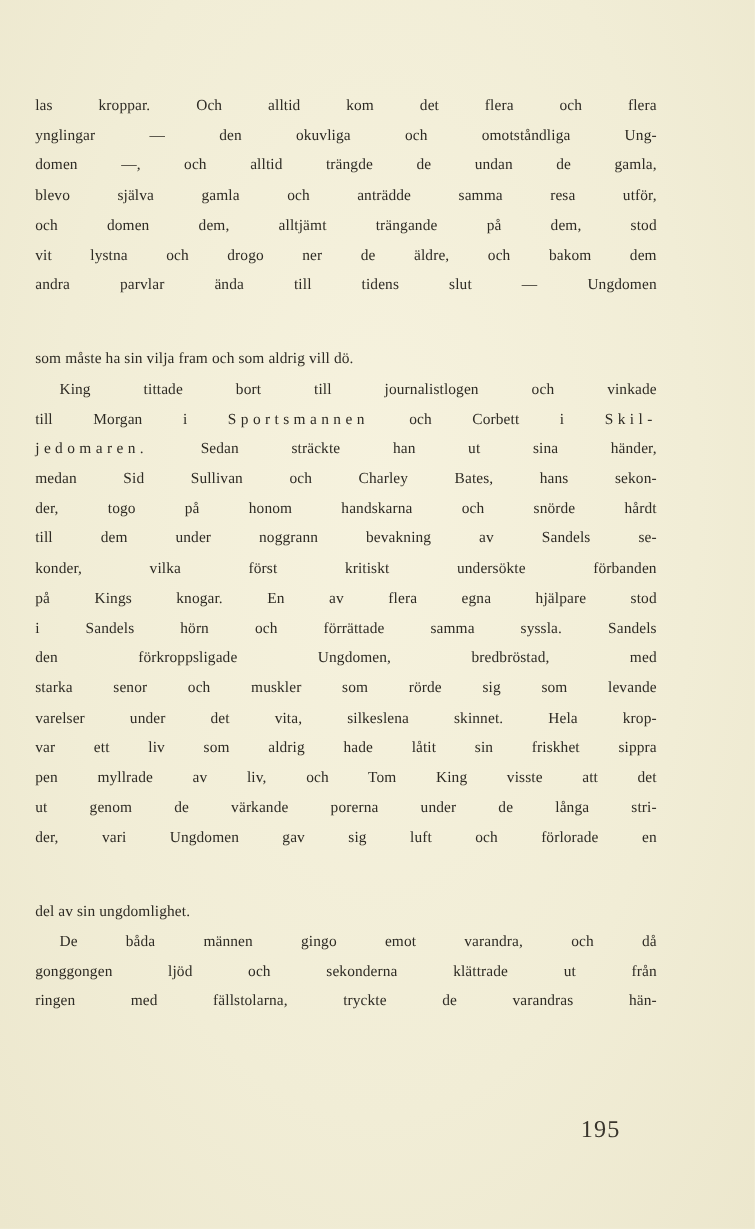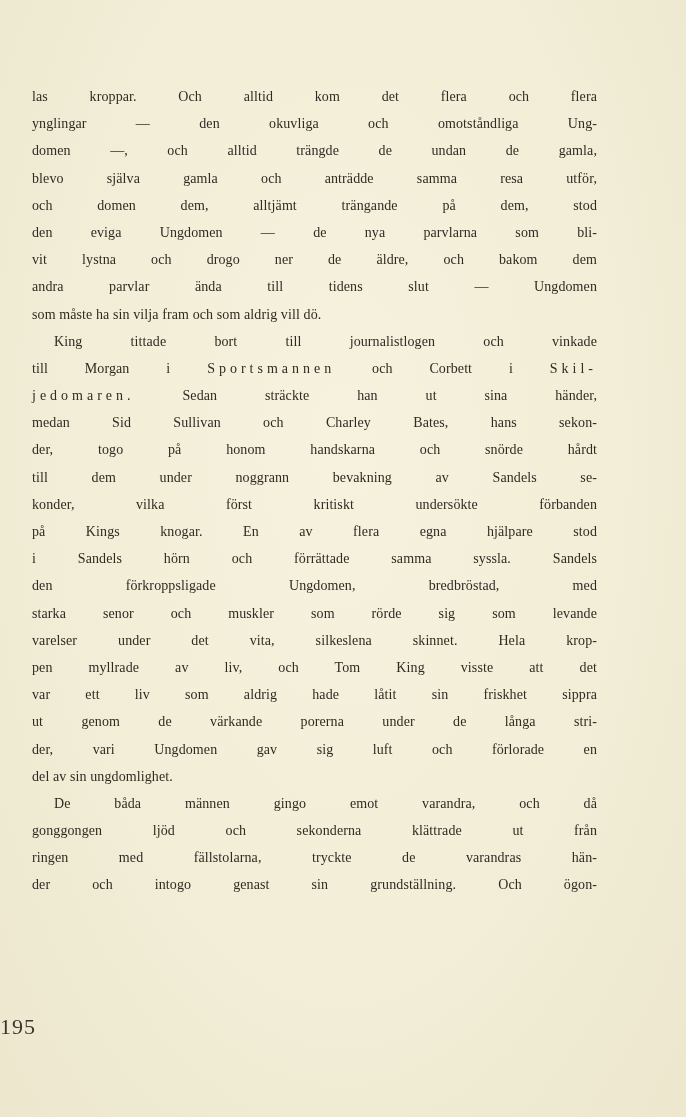--- a/index.html
+++ b/index.html
@@ -30,65 +30,64 @@
       white-space: nowrap;
       text-align: justify;
       text-align-last: justify;
       letter-spacing: 0.1px;
     }
     .line.indent {
       padding-left: 22px;
     }
     .line.last {
       text-align-last: left;
+      margin-top: 40px;
     }
     .spaced {
       letter-spacing: 4px;
     }
     .page-number {
       position: absolute;
       left: 0;
       width: 564px;
       top: 1014px;
-      text-align: left;
+      text-align: right;
       font-size: 22px;
       color: #3a362d;
       letter-spacing: 1px;
       font-family: "Liberation Serif", "DejaVu Serif", serif;
     }
   </style>
 </head>
 <body>
 
 <div class="page">
   <span class="line">las kroppar. Och alltid kom det flera och flera</span>
   <span class="line">ynglingar — den okuvliga och omotståndliga Ung-</span>
   <span class="line">domen —, och alltid trängde de undan de gamla,</span>
   <span class="line">blevo själva gamla och anträdde samma resa utför,</span>
   <span class="line">och domen dem, alltjämt trängande på dem, stod</span>
-  <span class="line">den eviga Ungdomen — de nya parvlarna som bli-</span>
   <span class="line">vit lystna och drogo ner de äldre, och bakom dem</span>
   <span class="line">andra parvlar ända till tidens slut — Ungdomen</span>
   <span class="line last">som måste ha sin vilja fram och som aldrig vill dö.</span>
   <span class="line indent">King tittade bort till journalistlogen och vinkade</span>
   <span class="line"><span>till Morgan i </span><span class="spaced">Sportsmannen</span><span> och Corbett i </span><span class="spaced">Skil-</span></span>
   <span class="line"><span class="spaced">jedomaren.</span><span> Sedan sträckte han ut sina händer,</span></span>
   <span class="line">medan Sid Sullivan och Charley Bates, hans sekon-</span>
   <span class="line">der, togo på honom handskarna och snörde hårdt</span>
   <span class="line">till dem under noggrann bevakning av Sandels se-</span>
   <span class="line">konder, vilka först kritiskt undersökte förbanden</span>
   <span class="line">på Kings knogar. En av flera egna hjälpare stod</span>
   <span class="line">i Sandels hörn och förrättade samma syssla. Sandels</span>
   <span class="line">den förkroppsligade Ungdomen, bredbröstad, med</span>
   <span class="line">starka senor och muskler som rörde sig som levande</span>
   <span class="line">varelser under det vita, silkeslena skinnet. Hela krop-</span>
+  <span class="line">var ett liv som aldrig hade låtit sin friskhet sippra</span>
   <span class="line">pen myllrade av liv, och Tom King visste att det</span>
-  <span class="line">var ett liv som aldrig hade låtit sin friskhet sippra</span>
   <span class="line">ut genom de värkande porerna under de långa stri-</span>
   <span class="line">der, vari Ungdomen gav sig luft och förlorade en</span>
   <span class="line last">del av sin ungdomlighet.</span>
   <span class="line indent">De båda männen gingo emot varandra, och då</span>
   <span class="line">gonggongen ljöd och sekonderna klättrade ut från</span>
   <span class="line">ringen med fällstolarna, tryckte de varandras hän-</span>
-  <span class="line">der och intogo genast sin grundställning. Och ögon-</span>
 </div>
 
 <div class="page-number">195</div>
 
 </body></html>

